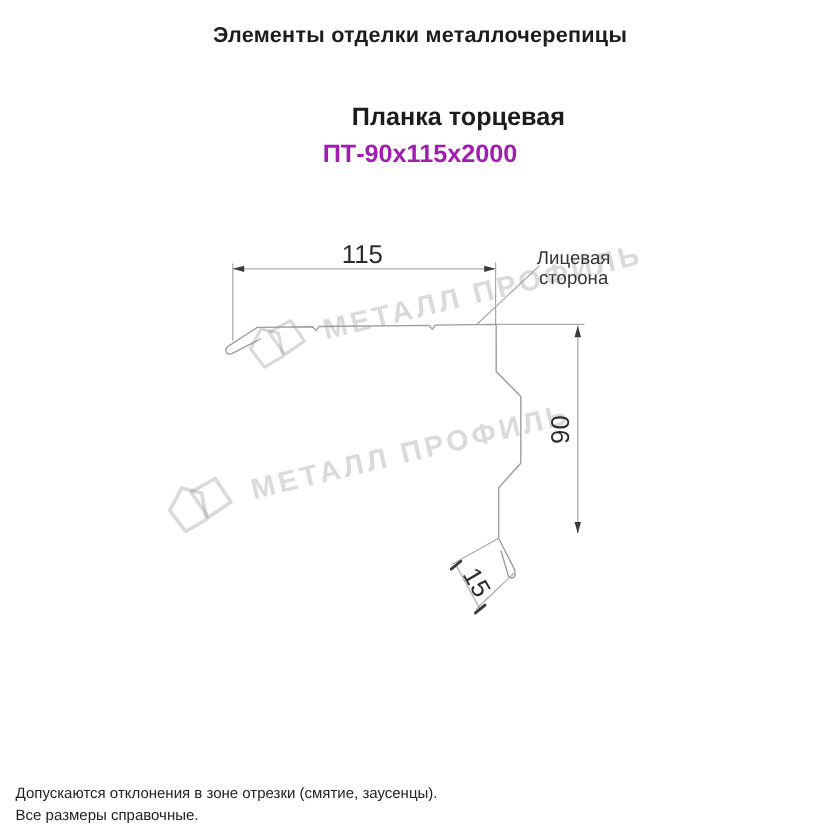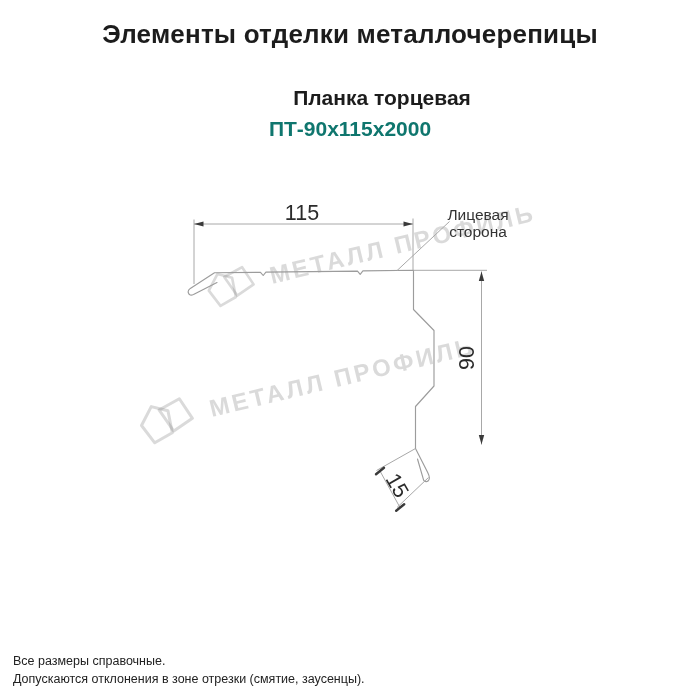--- a/index.html
+++ b/index.html
@@ -11,21 +11,21 @@
     font-family: "Liberation Sans", sans-serif;
     overflow: hidden;
   }
   
   .page-title {
     position: absolute;
     top: 19px; left: 0;
     width: 100%;
     margin: 0;
     text-align: center;
-    font-size: 26px;
+    font-size: 18px;
     font-weight: bold;
     color: #1c1c1c;
     letter-spacing: 0.2px;
   }
   .product-name {
     position: absolute;
     top: 86px; left: 0;
     width: 100%;
     margin: 0;
     text-align: center;
@@ -35,21 +35,21 @@
     padding-left: 32px;
   }
   .product-code {
     position: absolute;
     top: 117px; left: 0;
     width: 100%;
     margin: 0;
     text-align: center;
     font-size: 21px;
     font-weight: bold;
-    color: #0f766e;
+    color: #a21caf;
   }
   
   .watermark {
     position: absolute;
     display: flex;
     align-items: center;
     gap: 10px;
     color: rgba(134,134,134,0.30);
     transform: rotate(-13.5deg);
     transform-origin: left center;
@@ -160,17 +160,17 @@
     </g>
 
     <g>
       <line x1="397" y1="270.6" x2="449.5" y2="221.5" stroke="#a8a8a8" stroke-width="1"></line>
       <text class="label" x="478" y="220" text-anchor="middle">Лицевая</text>
       <text class="label" x="478" y="236.5" text-anchor="middle">сторона</text>
     </g>
   </svg>
 
   <div class="footer">
+    <div>Допускаются отклонения в зоне отрезки (смятие, заусенцы).</div>
     <div>Все размеры справочные.</div>
-    <div>Допускаются отклонения в зоне отрезки (смятие, заусенцы).</div>
   </div>
 
 </div>
 
 </body></html>

